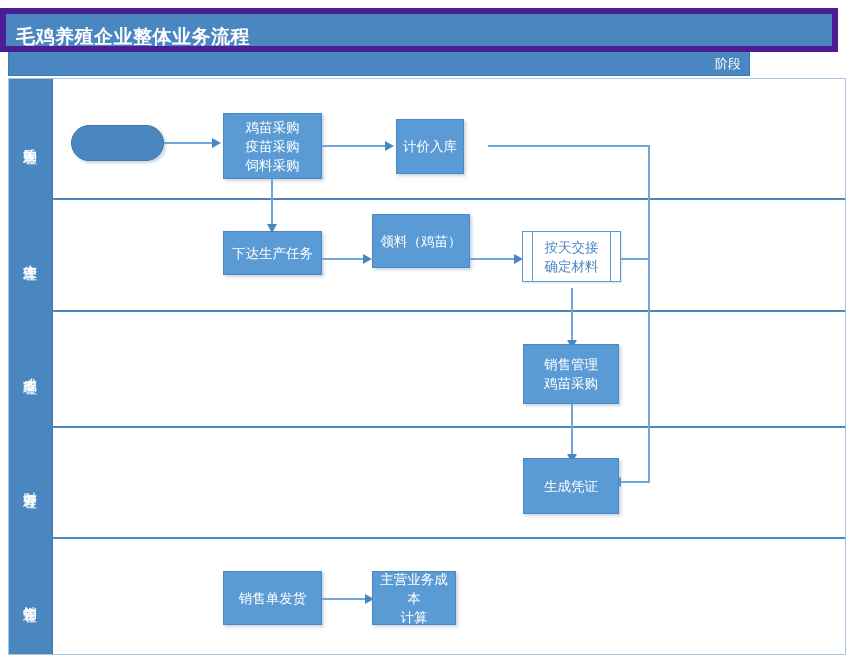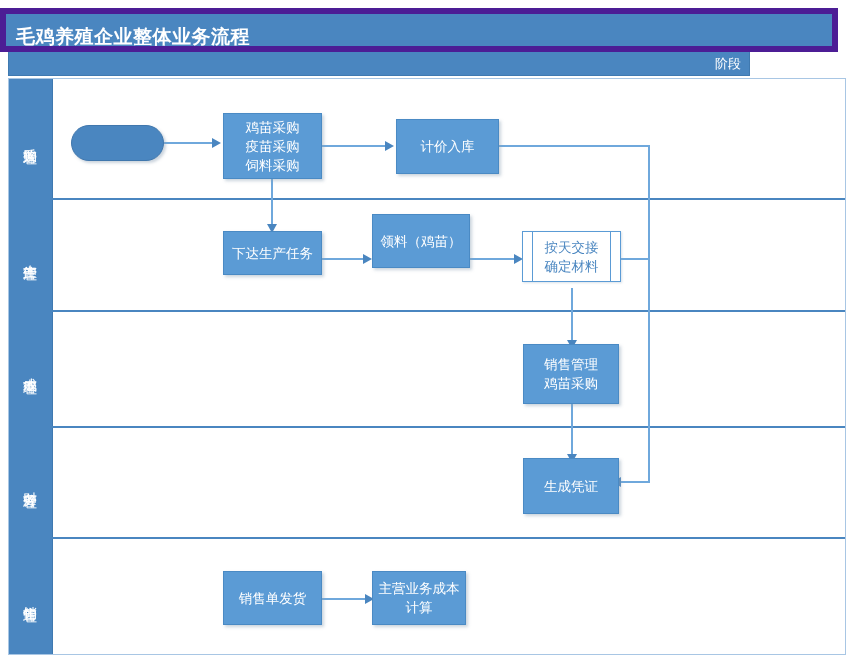--- a/index.html
+++ b/index.html
@@ -260,21 +260,21 @@
   </div>
 
   <div class="node" style="left:223px; top:113px; width:99px; height:66px;">
     <span class="node-label">
       <span>鸡苗采购</span><br>
       <span>疫苗采购</span><br>
       <span>饲料采购</span>
     </span>
   </div>
 
-  <div class="node" style="left:396px; top:119px; width:103px; height:55px;text-align:right;">
+  <div class="node" style="left:396px; top:119px; width:68px; height:55px;text-align:right;">
     <span class="node-label">计价入库</span>
   </div>
 
   <div class="node" style="left:223px; top:231px; width:99px; height:44px;">
     <span class="node-label">下达生产任务</span>
   </div>
 
   <div class="node" style="left:372px; top:214px; width:98px; height:54px;">
     <span class="node-label">领料（鸡苗）</span>
   </div>
@@ -294,20 +294,20 @@
   </div>
 
   <div class="node" style="left:523px; top:458px; width:96px; height:56px;text-align:right;">
     <span class="node-label">生成凭证</span>
   </div>
 
   <div class="node" style="left:223px; top:571px; width:99px; height:54px;">
     <span class="node-label">销售单发货</span>
   </div>
 
-  <div class="node" style="left:372px; top:571px; width:94px; height:54px;">
+  <div class="node" style="left:372px; top:571px; width:84px; height:54px;">
     <span class="node-label">
       <span>主营业务成本</span><br>
       <span>计算</span>
     </span>
   </div>
 
 </div>
 
 </body></html>

